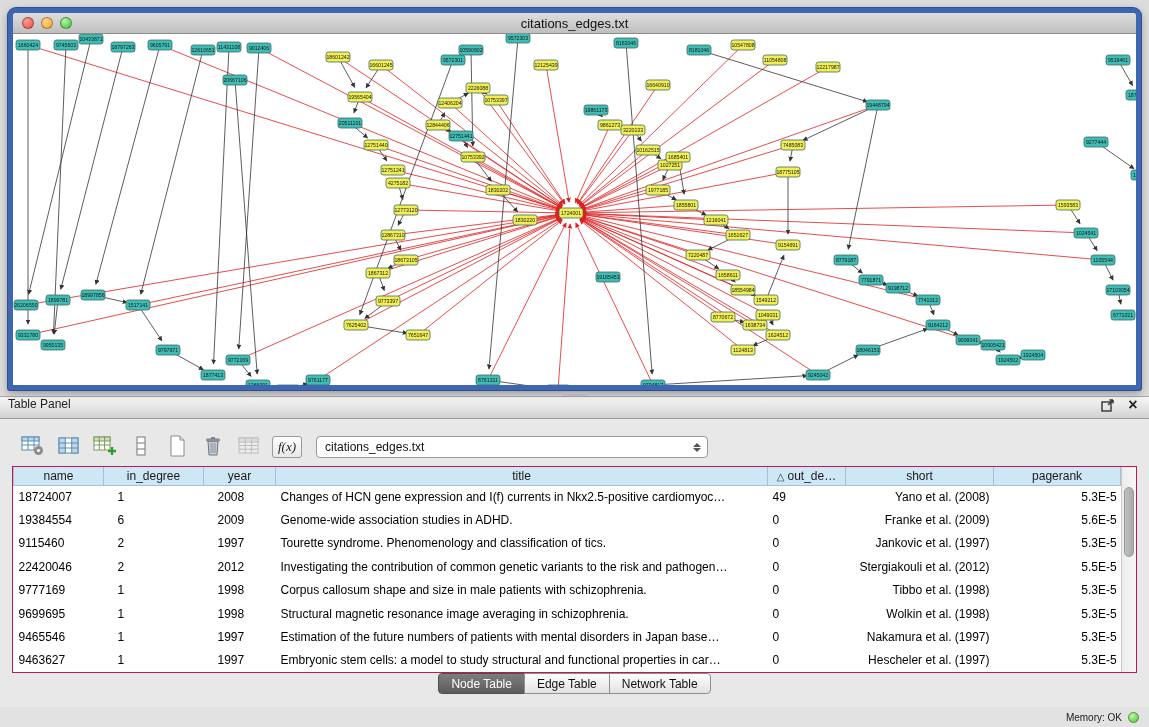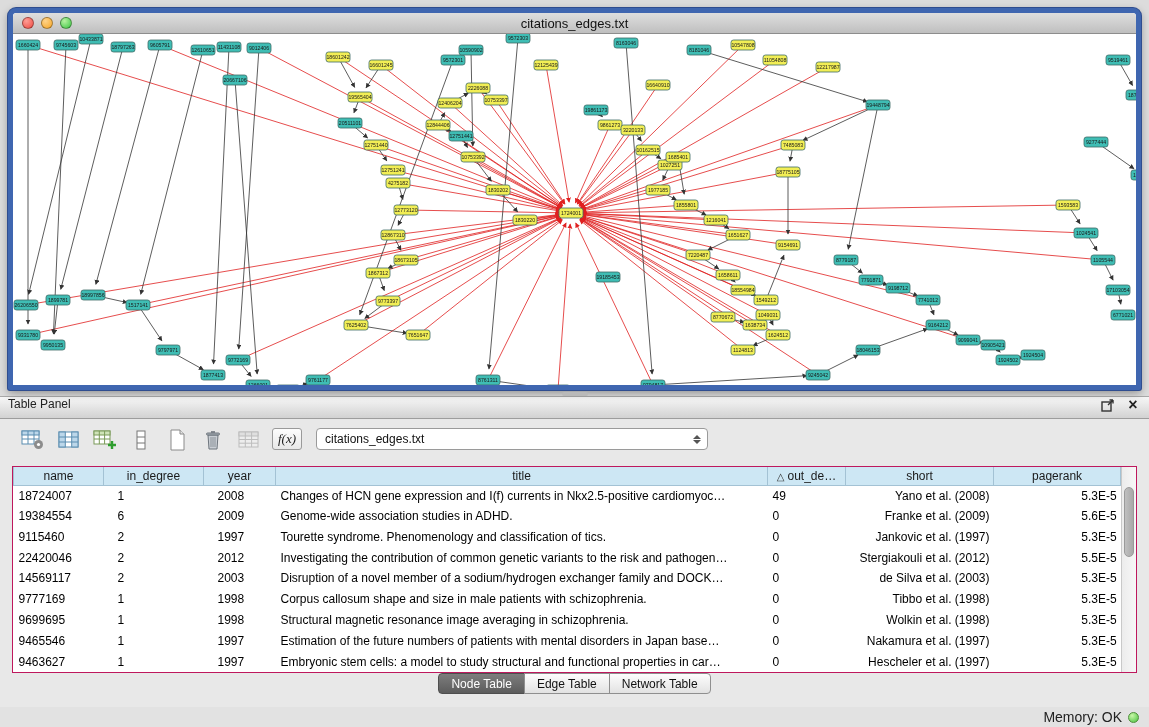--- a/index.html
+++ b/index.html
@@ -26,21 +26,21 @@
 
   
   .panel-header { height:23px; background:linear-gradient(#f7f7f7,#d2d2d2); border-top:1px solid #a9a9a9;
     border-bottom:1px solid #9d9d9d; display:flex; align-items:flex-start; padding:0 8px; flex:0 0 auto; }
   .panel-title { font-size:12px; color:#222; }
   .panel-header .spacer { flex:1; }
   .hdr-icon { width:16px; height:16px; display:flex; align-items:center; justify-content:center; margin-left:10px; cursor:pointer; }
   .close-x { font-size:16px; font-weight:bold; color:#222; line-height:14px; }
 
   .panel-body { flex:1; background:#e8e8e8; display:flex; flex-direction:column; overflow:hidden; }
-  .toolbar { margin:9px 0 0 20px; height:30px; display:flex; align-items:flex-start; gap:10px; flex:0 0 auto; }
+  .toolbar { margin:9px 0 0 20px; height:30px; display:flex; align-items:flex-end; gap:10px; flex:0 0 auto; }
   .tb-icon { width:26px; height:24px; display:flex; align-items:center; justify-content:center; cursor:pointer; border-radius:3px; }
   .fx-btn { width:30px; height:22px; border:1px solid #9a9a9a; border-radius:3px; background:linear-gradient(#fdfdfd,#e8e8e8);
     display:flex; align-items:center; justify-content:center; font-size:13px; font-style:italic;
     font-family:"Liberation Serif", serif; color:#222; cursor:pointer; }
   .combo { width:392px; height:22px; background:#fff; border:1px solid #9a9a9a; border-radius:4px; margin-left:4px;
     display:flex; align-items:center; padding:0 4px 0 8px; font-size:12px; color:#111; cursor:pointer; }
   .combo .cv { flex:1; overflow:hidden; white-space:nowrap; }
   .combo .arrows { display:flex; flex-direction:column; gap:1px; align-items:center; padding:0 2px; }
   .combo .arrows span { width:0; height:0; border-left:4px solid transparent; border-right:4px solid transparent; }
   .combo .up { border-bottom:4px solid #555; }
@@ -60,21 +60,21 @@
     background:linear-gradient(90deg,#c0c0c0,#a8a8a8); border:1px solid #9a9a9a; }
 
   .tabs { height:34px; display:flex; justify-content:center; flex:0 0 auto; }
   .tab { height:21px; padding:0 12px; font-size:12px; display:flex; align-items:center; border:1px solid #8f8f8f;
     background:linear-gradient(#fdfdfd,#e2e2e2); color:#111; cursor:pointer; margin-left:-1px; }
   .tab:first-child { border-radius:4px 0 0 4px; margin-left:0; }
   .tab:last-child { border-radius:0 4px 4px 0; }
   .tab.active { background:linear-gradient(#7d7d7d,#5c5c5c); color:#fff; border-color:#4e4e4e; }
 
   .statusbar { height:20px; background:#e2e2e2; display:flex; align-items:center; justify-content:flex-end;
-    padding-right:10px; gap:6px; flex:0 0 auto; font-size:14px; color:#222; }
+    padding-right:10px; gap:6px; flex:0 0 auto; font-size:10px; color:#222; }
   .mem-dot { width:11px; height:11px; border-radius:50%; border:1px solid #4e8f3a;
     background:radial-gradient(circle at 35% 30%, #c9f7a8, #47c13e); }
 </style>
 </head>
 <body>
 
 <div class="screen">
 
   <div class="desktop">
     <div class="net-window">
@@ -783,29 +783,20 @@
             <tr>
               <td class="c1">22420046</td>
               <td class="c2">2</td>
               <td class="c3">2012</td>
               <td class="c4">Investigating the contribution of common genetic variants to the risk and pathogen…</td>
               <td class="c5">0</td>
               <td class="c6">Stergiakouli et al. (2012)</td>
               <td class="c7">5.5E-5</td>
             </tr>
             <tr>
-              <td class="c1">14569117</td>
-              <td class="c2">2</td>
-              <td class="c3">2003</td>
-              <td class="c4">Disruption of a novel member of a sodium/hydrogen exchanger family and DOCK…</td>
-              <td class="c5">0</td>
-              <td class="c6">de Silva et al. (2003)</td>
-              <td class="c7">5.3E-5</td>
-            </tr>
-            <tr>
               <td class="c1">9777169</td>
               <td class="c2">1</td>
               <td class="c3">1998</td>
               <td class="c4">Corpus callosum shape and size in male patients with schizophrenia.</td>
               <td class="c5">0</td>
               <td class="c6">Tibbo et al. (1998)</td>
               <td class="c7">5.3E-5</td>
             </tr>
             <tr>
               <td class="c1">9699695</td>

